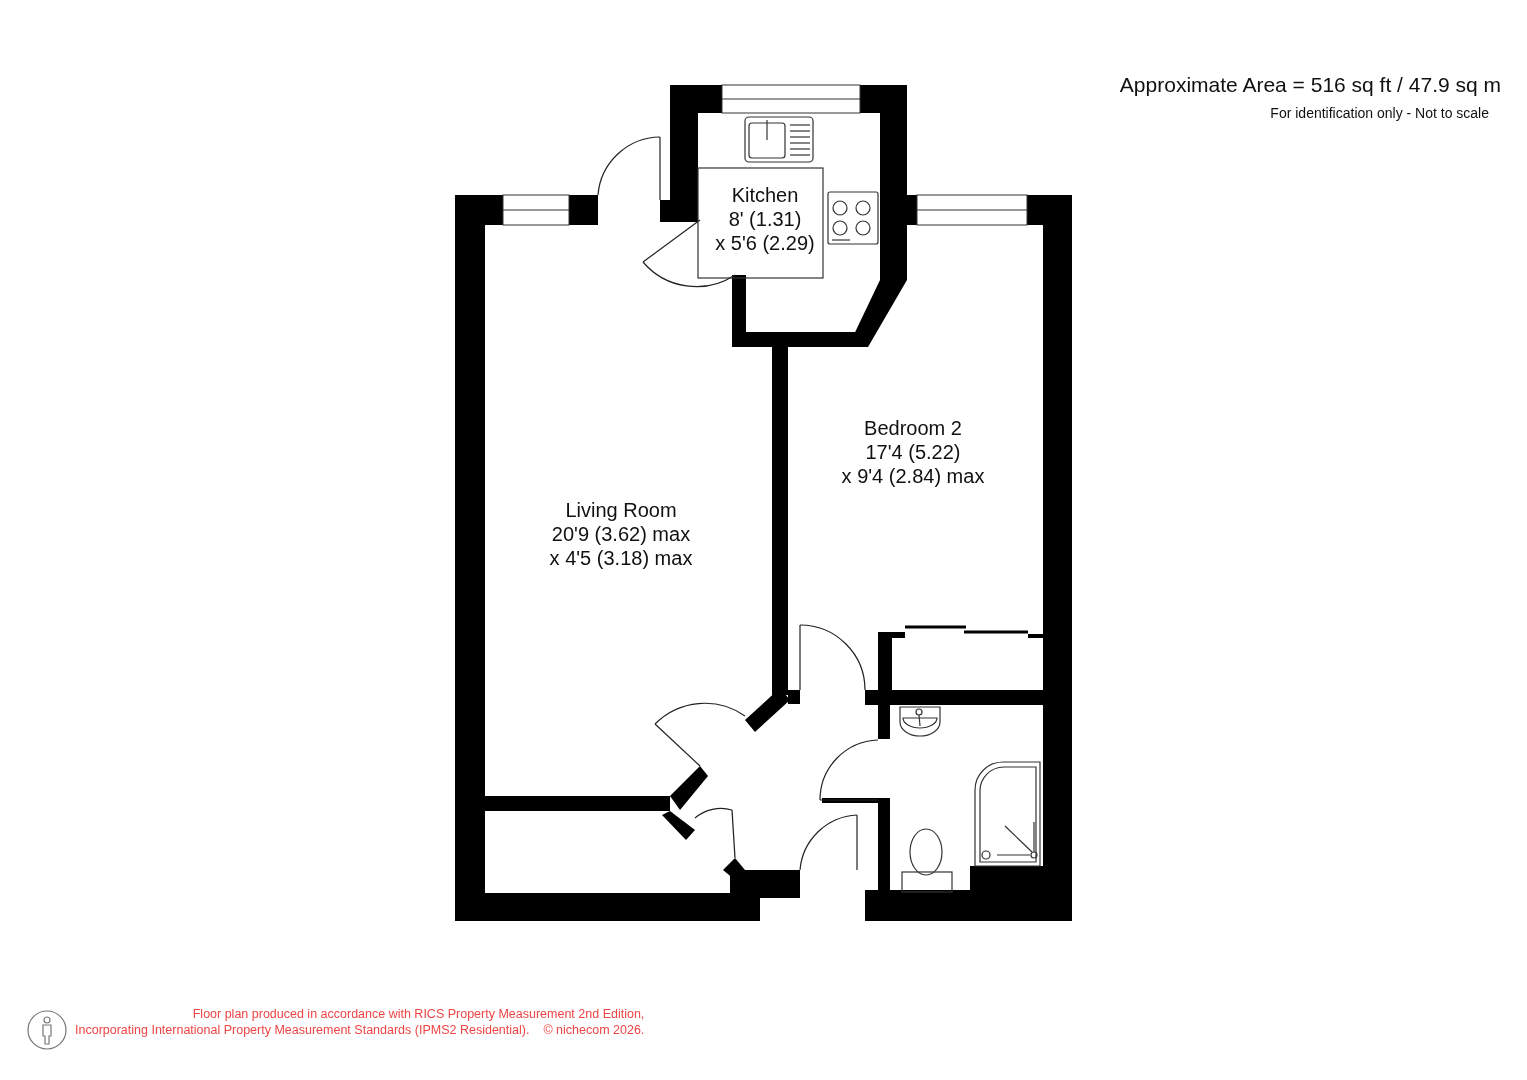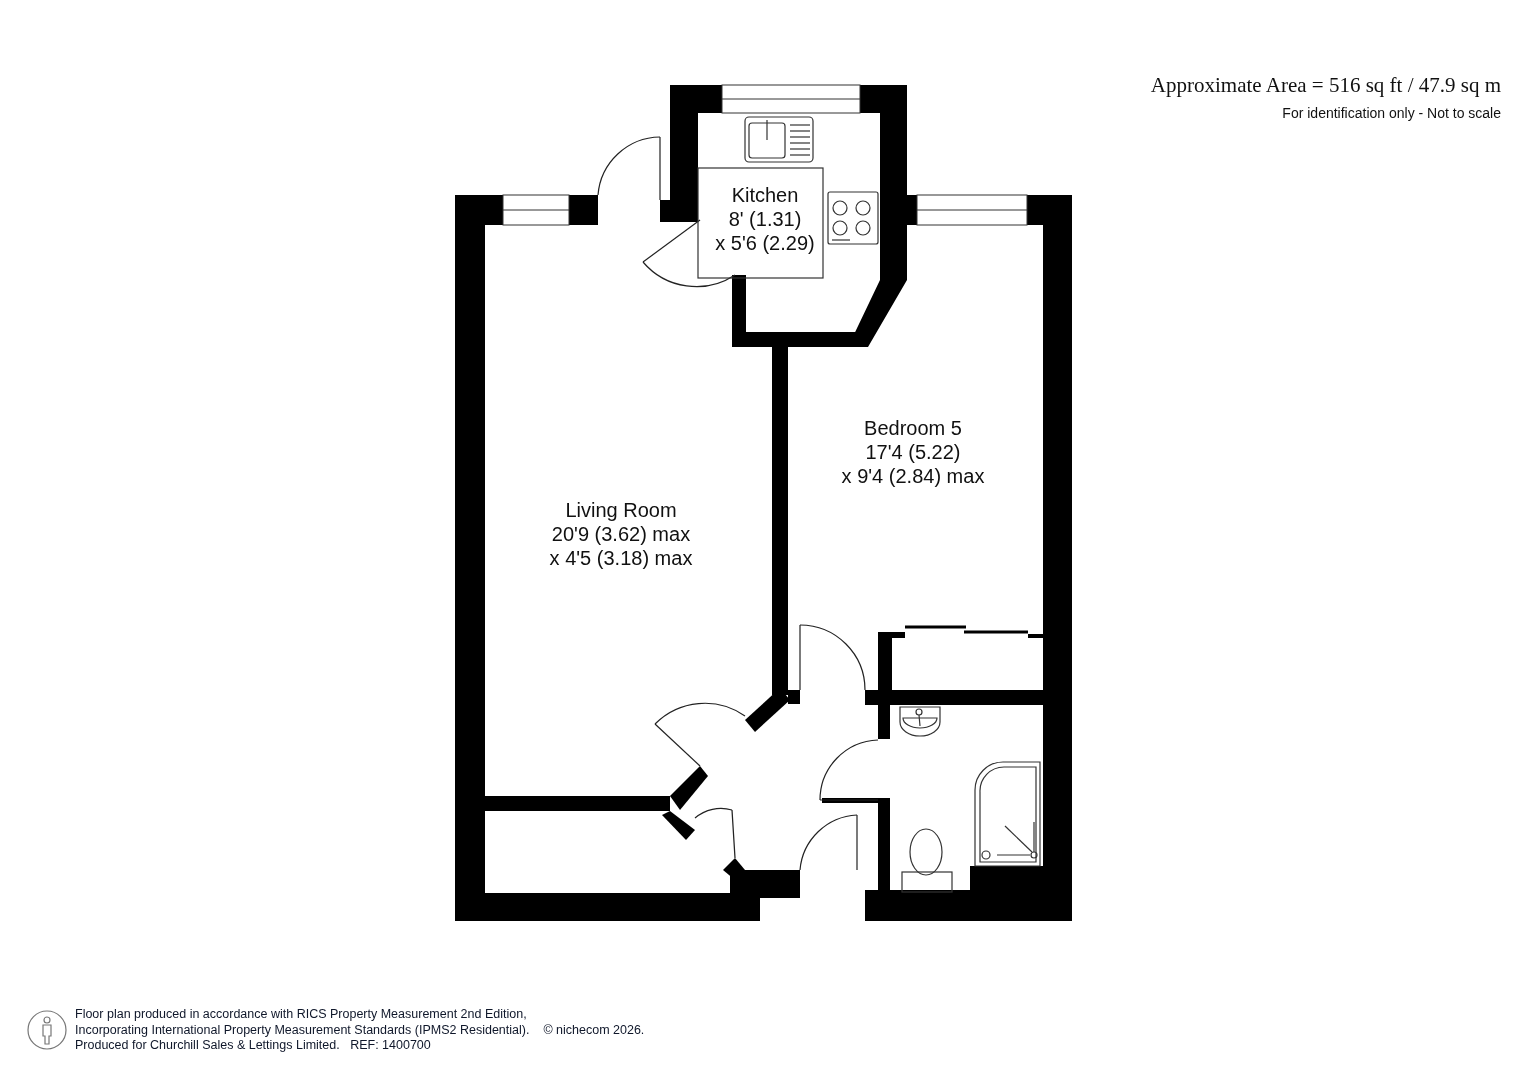--- a/index.html
+++ b/index.html
@@ -1,22 +1,22 @@
 <!DOCTYPE html>
 <html><head>
 <meta charset="utf-8">
 <style>
   html, body { margin: 0; padding: 0; background: #ffffff; }
   body { width: 1527px; height: 1080px; position: relative; overflow: hidden; font-family: "Liberation Sans", sans-serif; color: #000; }
-  .area-title { position: absolute; right: 26px; top: 73px; font-size: 21px; color: #111; white-space: nowrap; font-family: Liberation Serif, serif; }
-  .area-sub { position: absolute; right: 26px; top: 105px; font-size: 14px; color: #111; white-space: nowrap; }
+  .area-title { position: absolute; right: 26px; top: 73px; font-size: 21px; color: #111; white-space: nowrap; }
+  .area-sub { position: absolute; right: 38px; top: 105px; font-size: 14px; color: #111; white-space: nowrap; }
   svg.plan { position: absolute; left: 0; top: 0; }
   .room-label { position: absolute; text-align: center; line-height: 24px; font-size: 20px; color: #111; white-space: nowrap; transform: translateX(-50%); }
   .room-label .name { font-weight: normal; }
-  .footer { position: absolute; left: 75px; top: 1007px; font-size: 12.5px; line-height: 15.5px; color: #0f172a; white-space: nowrap; }
+  .footer { position: absolute; left: 75px; top: 1007px; font-size: 12.5px; line-height: 15.5px; color: #ef4444; white-space: nowrap; text-align: right; }
   .footer .copy { margin-left: 14px; }
   .person-icon { position: absolute; left: 27px; top: 1010px; width: 40px; height: 40px; }
 </style>
 </head>
 <body>
 
 <div class="area-title">Approximate Area = 516 sq ft / 47.9 sq m</div>
 <div class="area-sub">For identification only - Not to scale</div>
 
 <svg class="plan" width="1527" height="1080" viewBox="0 0 1527 1080">
@@ -137,32 +137,31 @@
       <circle cx="1034" cy="855" r="3"></circle>
   </g>
 </svg>
 
 <div class="room-label" style="left:765px; top:183px;">
   <div class="name">Kitchen</div>
   <div>8' (1.31)</div>
   <div>x 5'6 (2.29)</div>
 </div>
 <div class="room-label" style="left:913px; top:416px;">
-  <div class="name">Bedroom 5</div>
+  <div class="name">Bedroom 2</div>
   <div>17'4 (5.22)</div>
   <div>x 9'4 (2.84) max</div>
 </div>
 <div class="room-label" style="left:621px; top:465px;margin-top:33px;">
   <div class="name">Living Room</div>
   <div>20'9 (3.62) max</div>
   <div>x 4'5 (3.18) max</div>
 </div>
 
 <svg class="person-icon" viewBox="0 0 40 40">
   <circle cx="20" cy="20" r="19" fill="none" stroke="#777" stroke-width="1.2"></circle>
   <circle cx="20" cy="10" r="3" fill="none" stroke="#777" stroke-width="1.2"></circle>
   <path d="M16,15 L24,15 L24,26 L22,26 L22,34 L18,34 L18,26 L16,26 Z" fill="none" stroke="#777" stroke-width="1.2"></path>
 </svg>
 <div class="footer">
   <div>Floor plan produced in accordance with RICS Property Measurement 2nd Edition,</div>
   <div><span>Incorporating International Property Measurement Standards (IPMS2 Residential).</span><span class="copy">© nichecom 2026.</span></div>
-  <div style="white-space:pre;">Produced for Churchill Sales &amp; Lettings Limited.   REF: 1400700</div>
 </div>
 
 </body></html>

